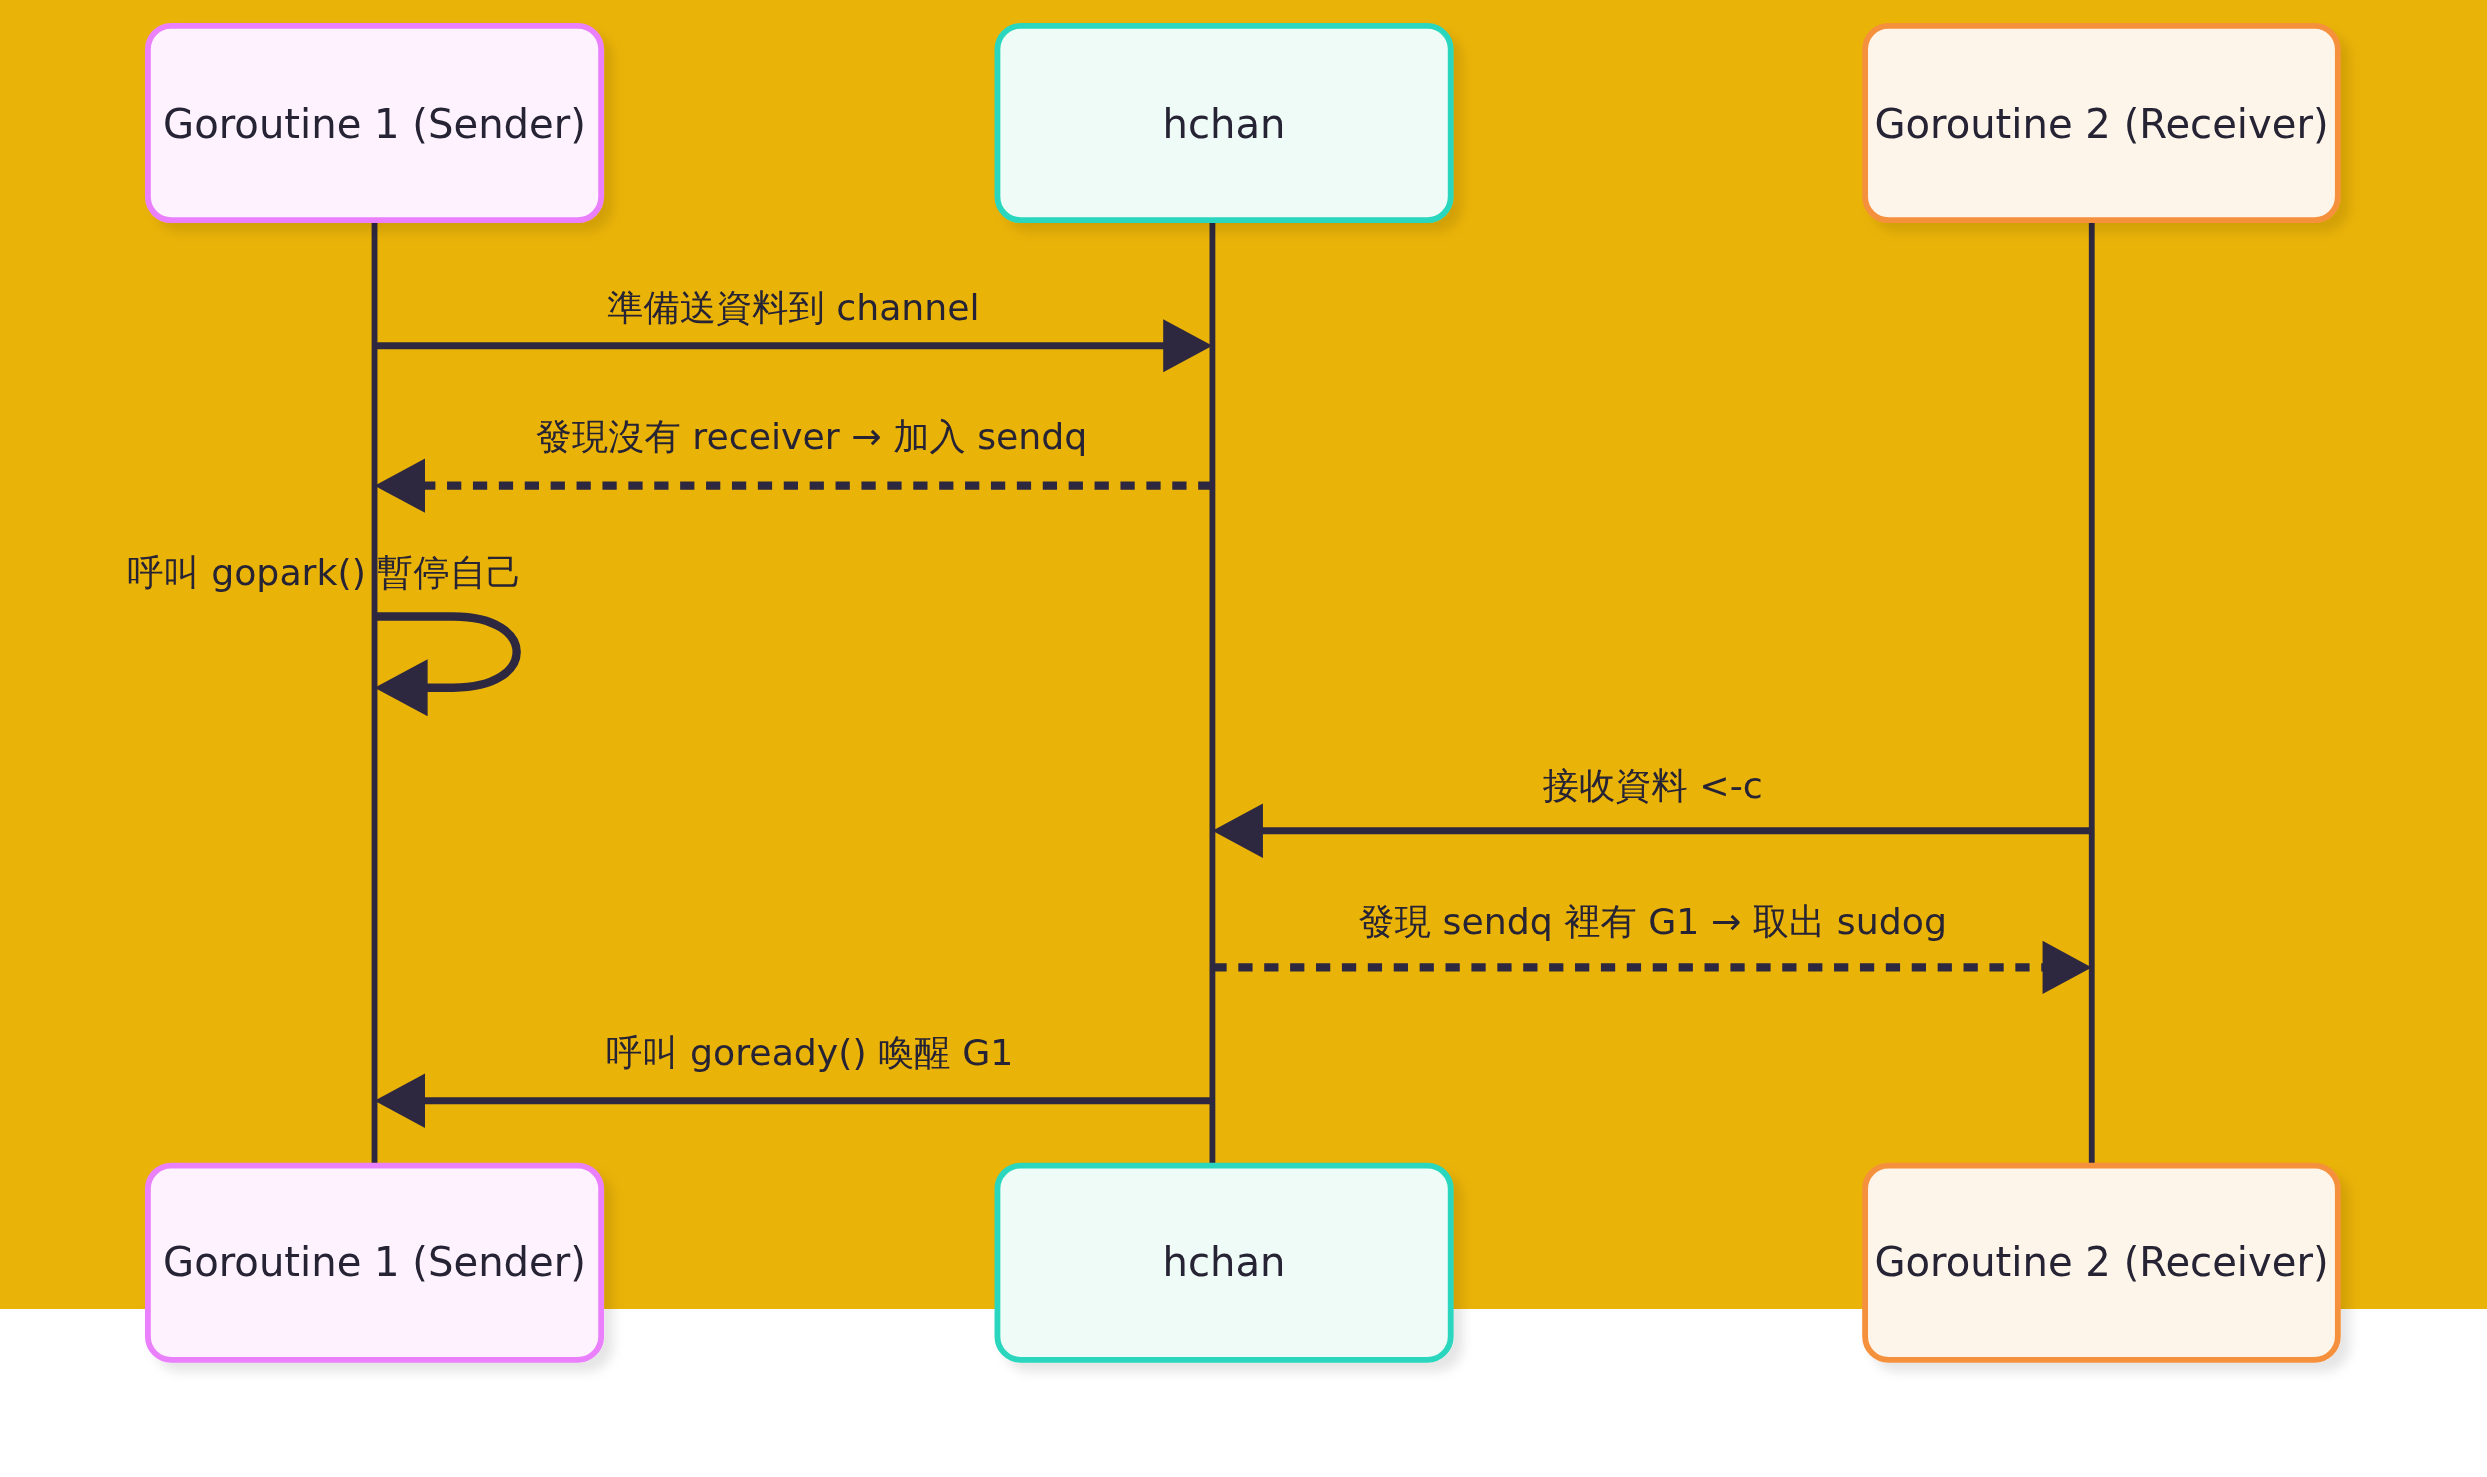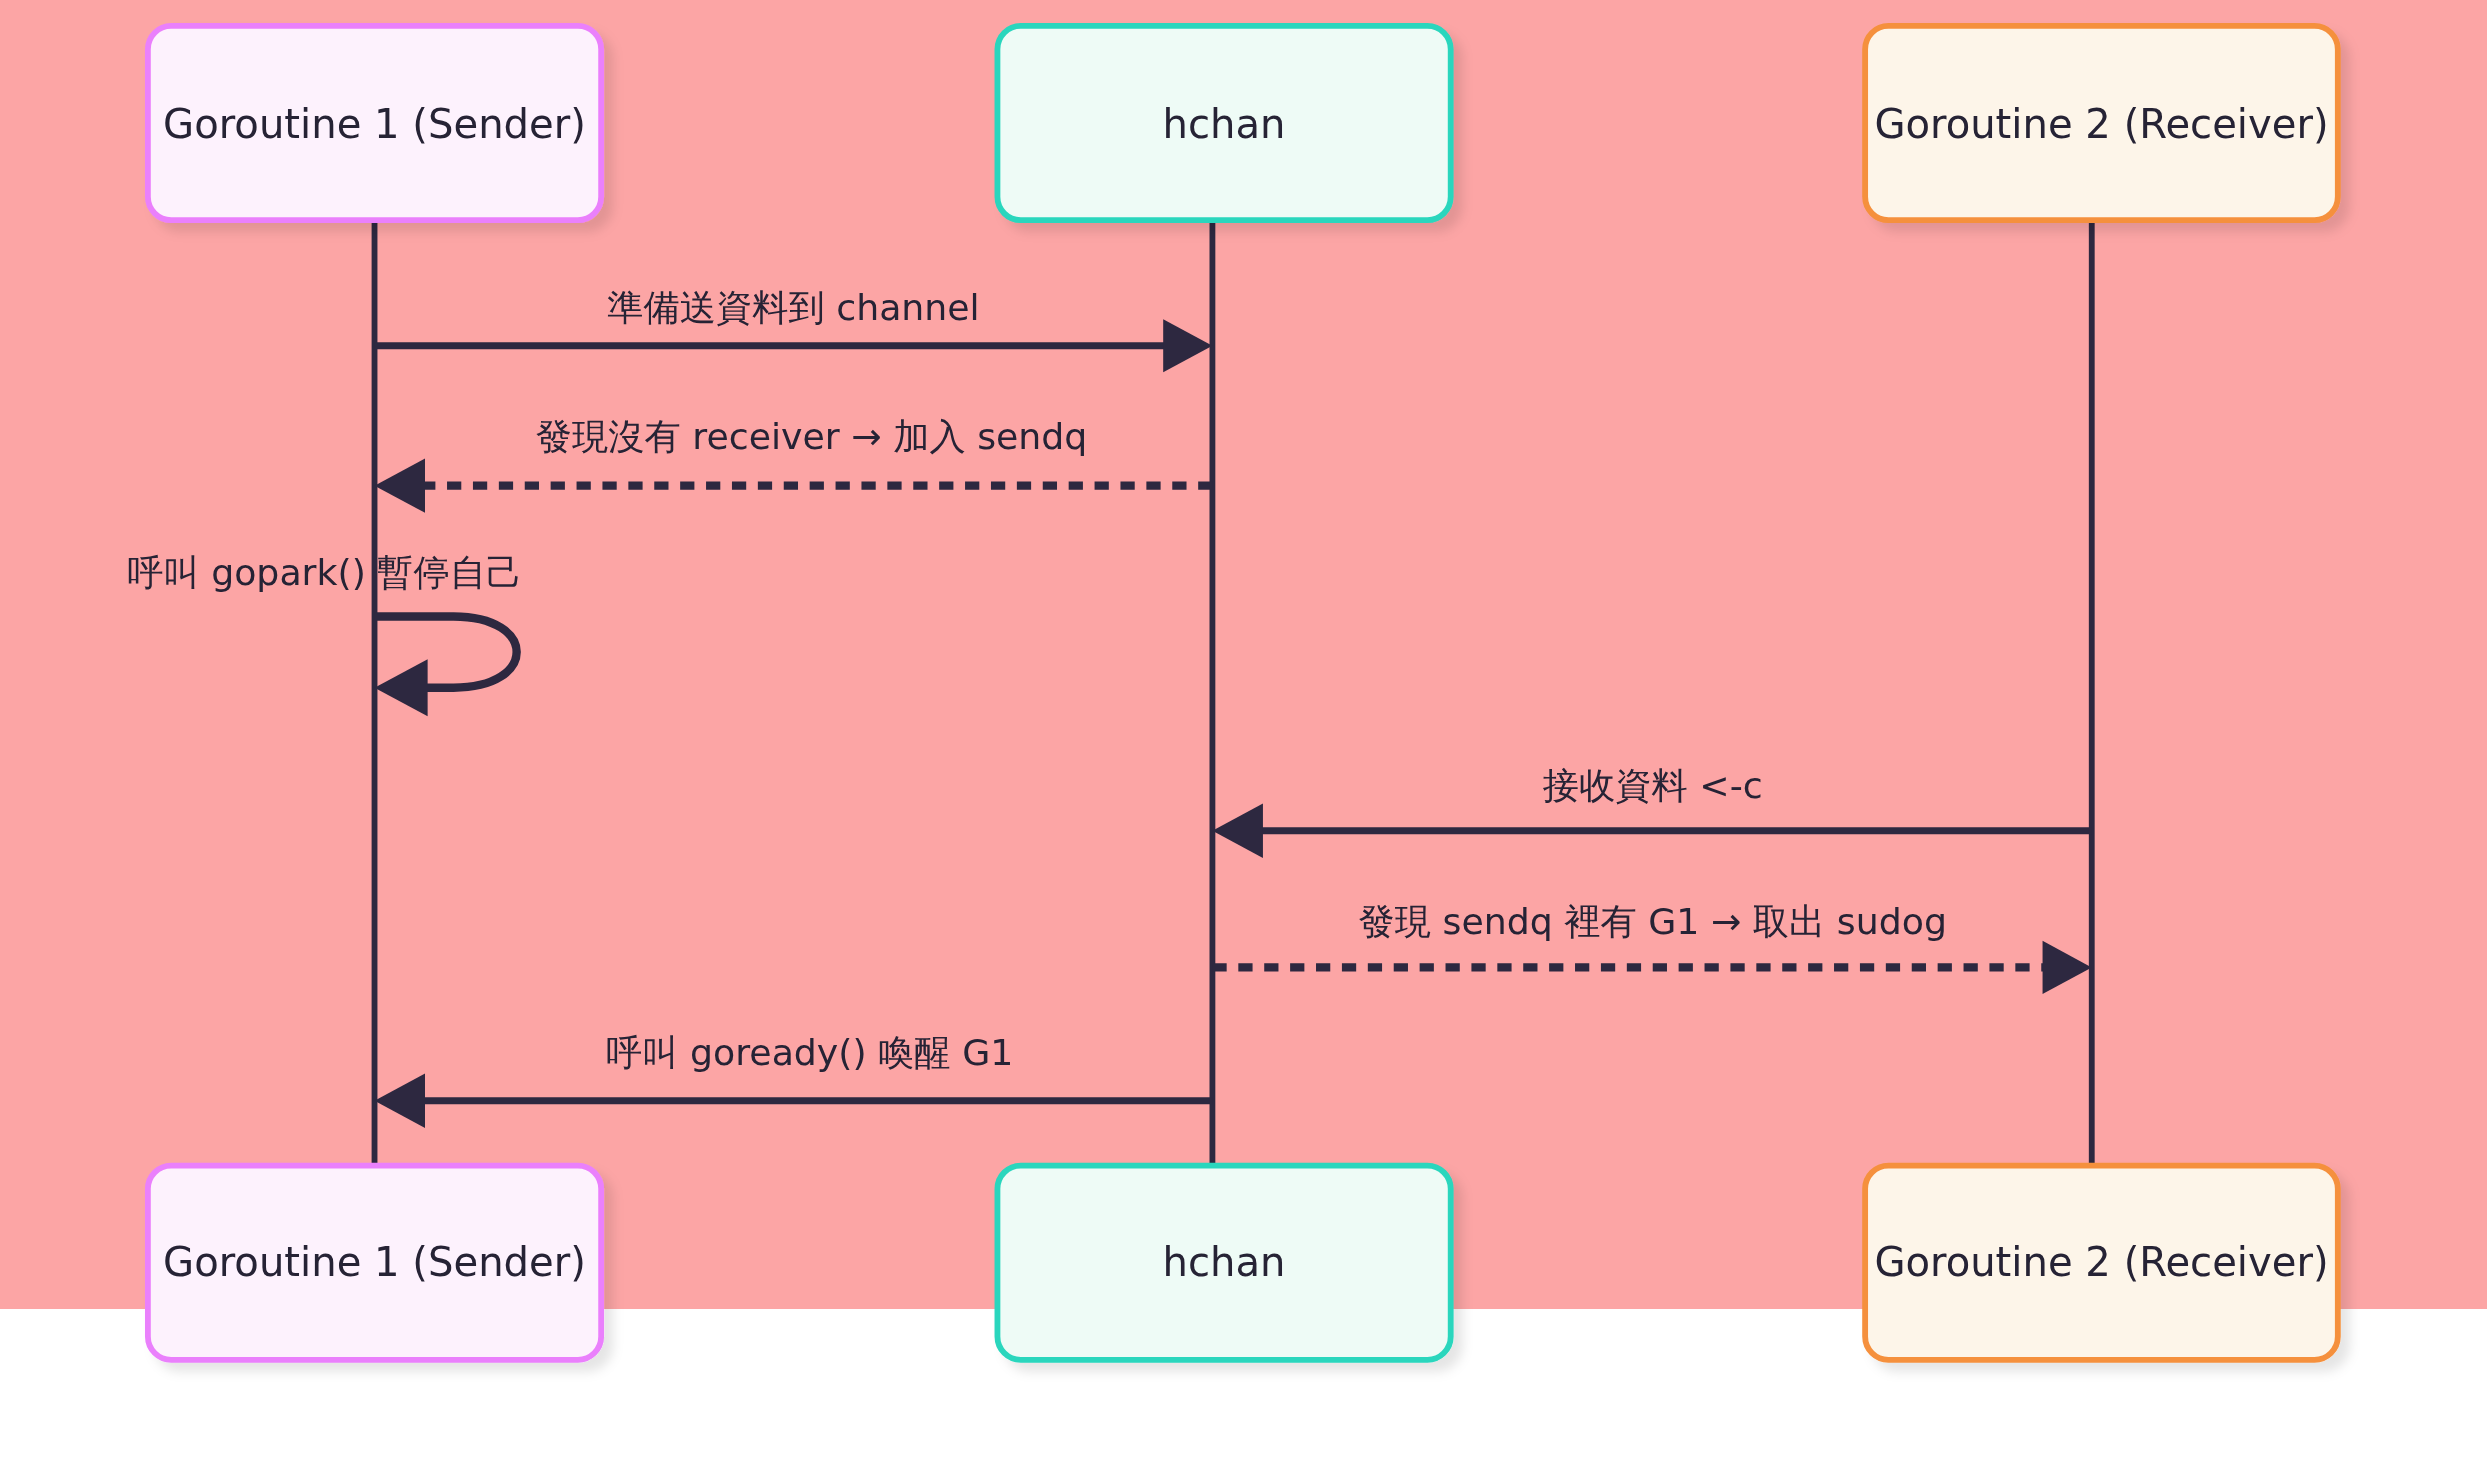--- a/index.html
+++ b/index.html
@@ -11,21 +11,21 @@
   body {
     width: 2487px;
     height: 1477px;
     font-family: "DejaVu Sans", "Liberation Sans", sans-serif;
     overflow: hidden;
   }
   #diagram-root {
     position: relative;
     width: 2487px;
     height: 1309px;
-    background: #fca5a5;
+    background: #eab308;
   }
   #seq-svg {
     position: absolute;
     top: 0;
     left: 0;
     width: 2487px;
     height: 1477px;
     display: block;
   }
   .actor-box-rect {

